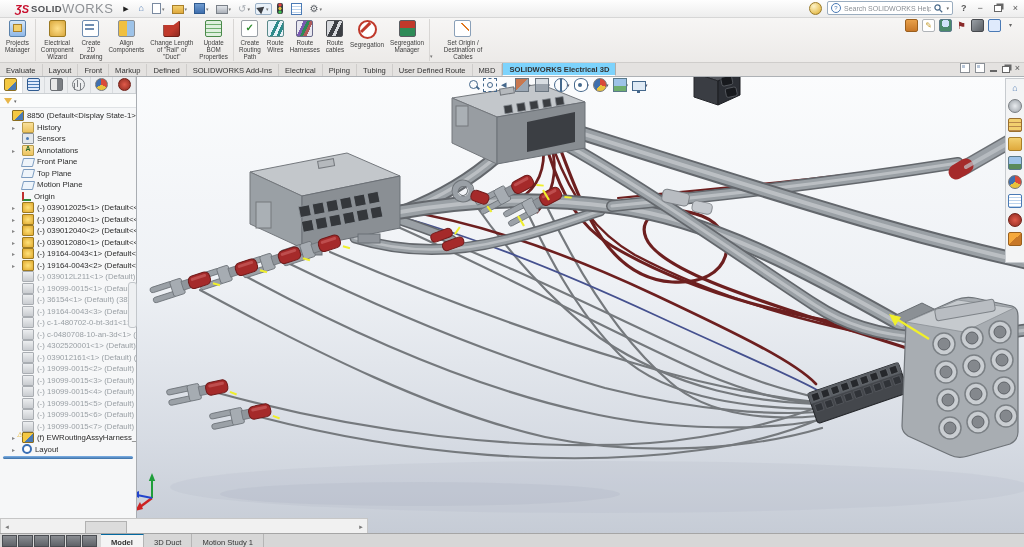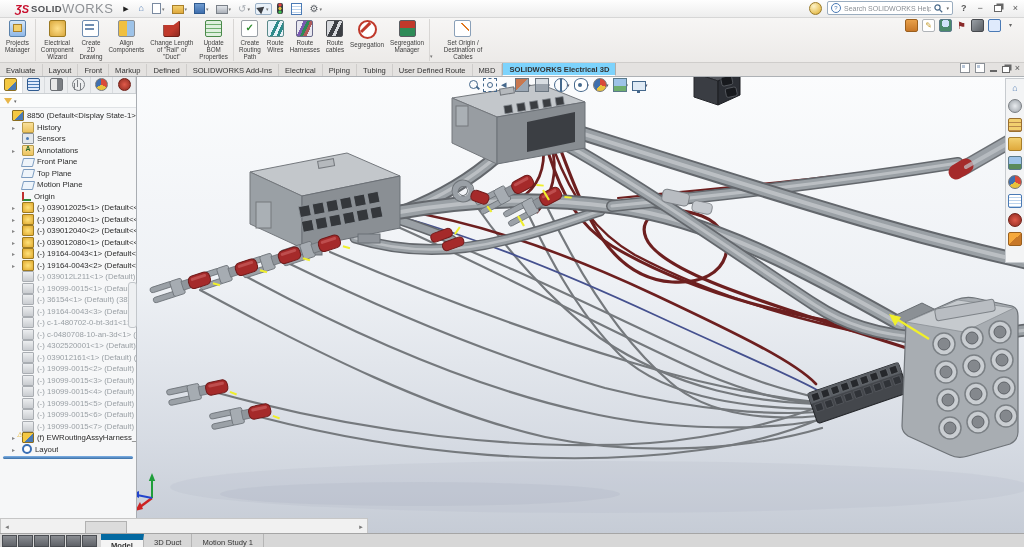--- a/index.html
+++ b/index.html
@@ -192,21 +192,21 @@
   #hscroll{position:absolute;left:0;top:518px;width:366px;height:15px;background:#f1f1f1;
      border:1px solid #c6c6c6;z-index:6;display:flex;align-items:center;font-size:7px;color:#777}
   .harrow{width:12px;text-align:center}
   .htrack{flex:1;position:relative;height:11px}
   .hthumb{position:absolute;left:72px;top:0;width:40px;height:11px;background:#dcdcdc;border:1px solid #b2b2b2}
   #bottomtabs{position:absolute;left:0;top:533px;width:1024px;height:14px;background:#d7d7d7;
      border-top:1px solid #a5a5a5;display:flex;align-items:stretch;font-size:7.6px;z-index:7}
   .navs{display:flex;align-items:center;gap:1px;padding:0 4px 0 2px}
   .nav{width:13px;height:10px;background:linear-gradient(#8a8d92,#5f6268);border:1px solid #4a4d52}
   .btab{padding:2px 10px 0;border-right:1px solid #b5b5b5;color:#333;display:flex;align-items:center}
-  .btab.active{background:#f4f4f4;font-weight:bold;border-top:6px solid #0369a1}
+  .btab.active{background:#f4f4f4;font-weight:bold;border-top:1px solid #0369a1}
 </style>
 </head>
 <body>
 
 <div id="titlebar">
   <span class="logo">
     <i class="lm">ƷS</i>
     <b>SOLID</b>
       <em>WORKS</em>
   </span>

